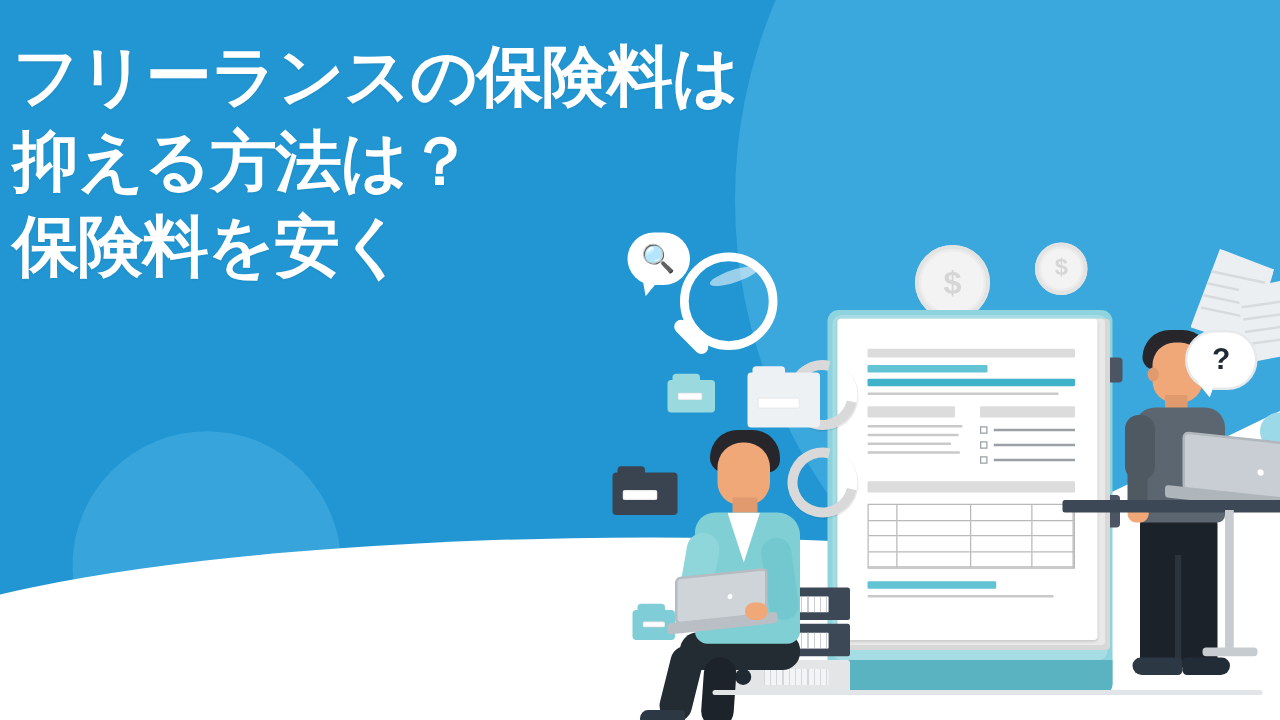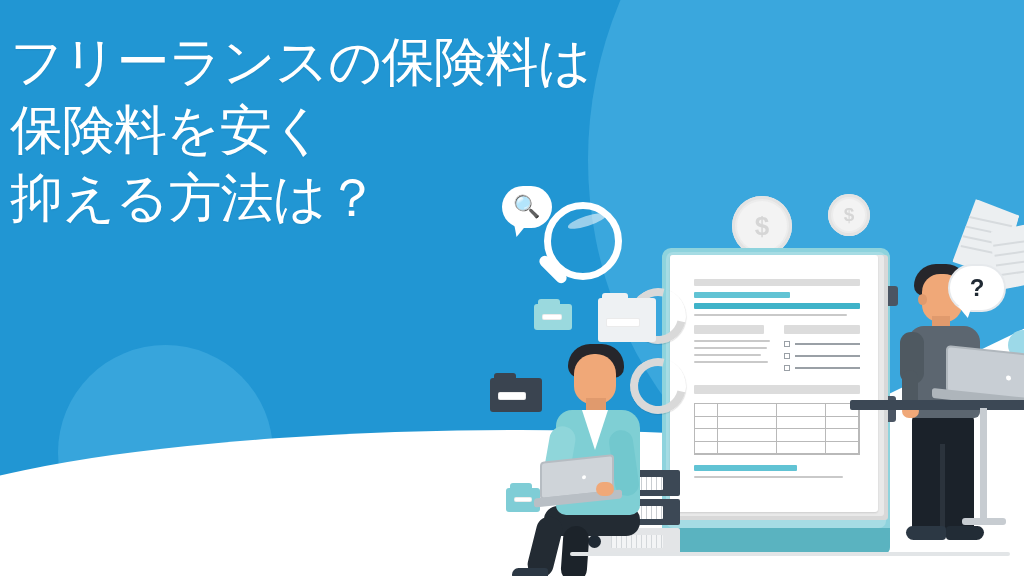--- a/index.html
+++ b/index.html
@@ -29,21 +29,21 @@
     clip-path:polygon(46% 100%,100% 18%,100% 100%);
   }
   .bg-white-diag2{
     position:absolute;left:620px;top:250px;width:520px;height:380px;background:#ffffff;
     clip-path:polygon(0% 72%,100% 6%,100% 100%,0% 100%);
   }
 
   
   .headline{position:absolute;left:10px;top:28px;width:520px;}
   .hl-line{
-    color:#ffffff;font-weight:normal;letter-spacing:-1px;
+    color:#ffffff;font-weight:bold;letter-spacing:-1px;
     font-size:53px;line-height:68px;white-space:nowrap;
     text-shadow:0 1px 2px rgba(0,0,0,.07);
   }
 
   
   .illo{position:absolute;left:480px;top:180px;width:544px;height:396px;}
 
   .magnifier{position:absolute;left:64px;top:22px;width:92px;height:92px;}
   .mag-lens{position:absolute;left:0;top:0;width:78px;height:78px;border-radius:50%;
     border:7px solid #ffffff;box-sizing:border-box;}
@@ -199,22 +199,22 @@
 
   <div class="bg-base"></div>
   <div class="bg-circle-big"></div>
   <div class="bg-circle-small"></div>
   <div class="bg-white-bottom"></div>
   <div class="bg-white-diag"></div>
   <div class="bg-white-diag2"></div>
 
   <div class="headline">
     <div class="hl-line">フリーランスの保険料は</div>
+    <div class="hl-line">抑える方法は？</div>
     <div class="hl-line">保険料を安く</div>
-    <div class="hl-line">抑える方法は？</div>
   </div>
 
   <div class="illo">
 
     <div class="magnifier">
       <div class="mag-lens">
         <div class="mag-hl"></div>
       </div>
       <div class="mag-handle"></div>
     </div>

